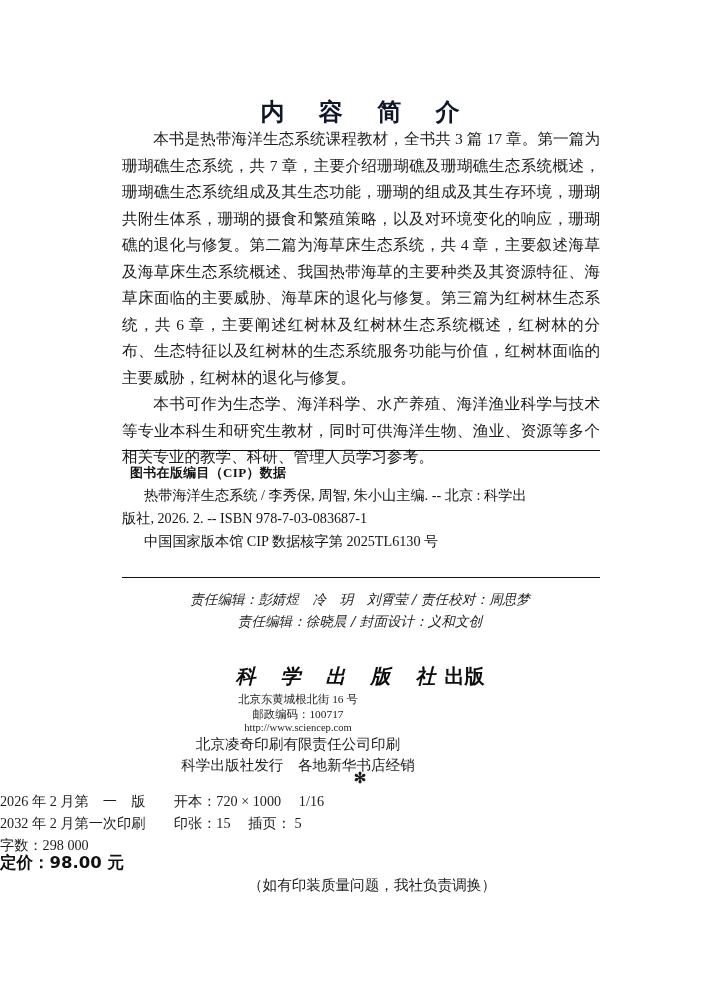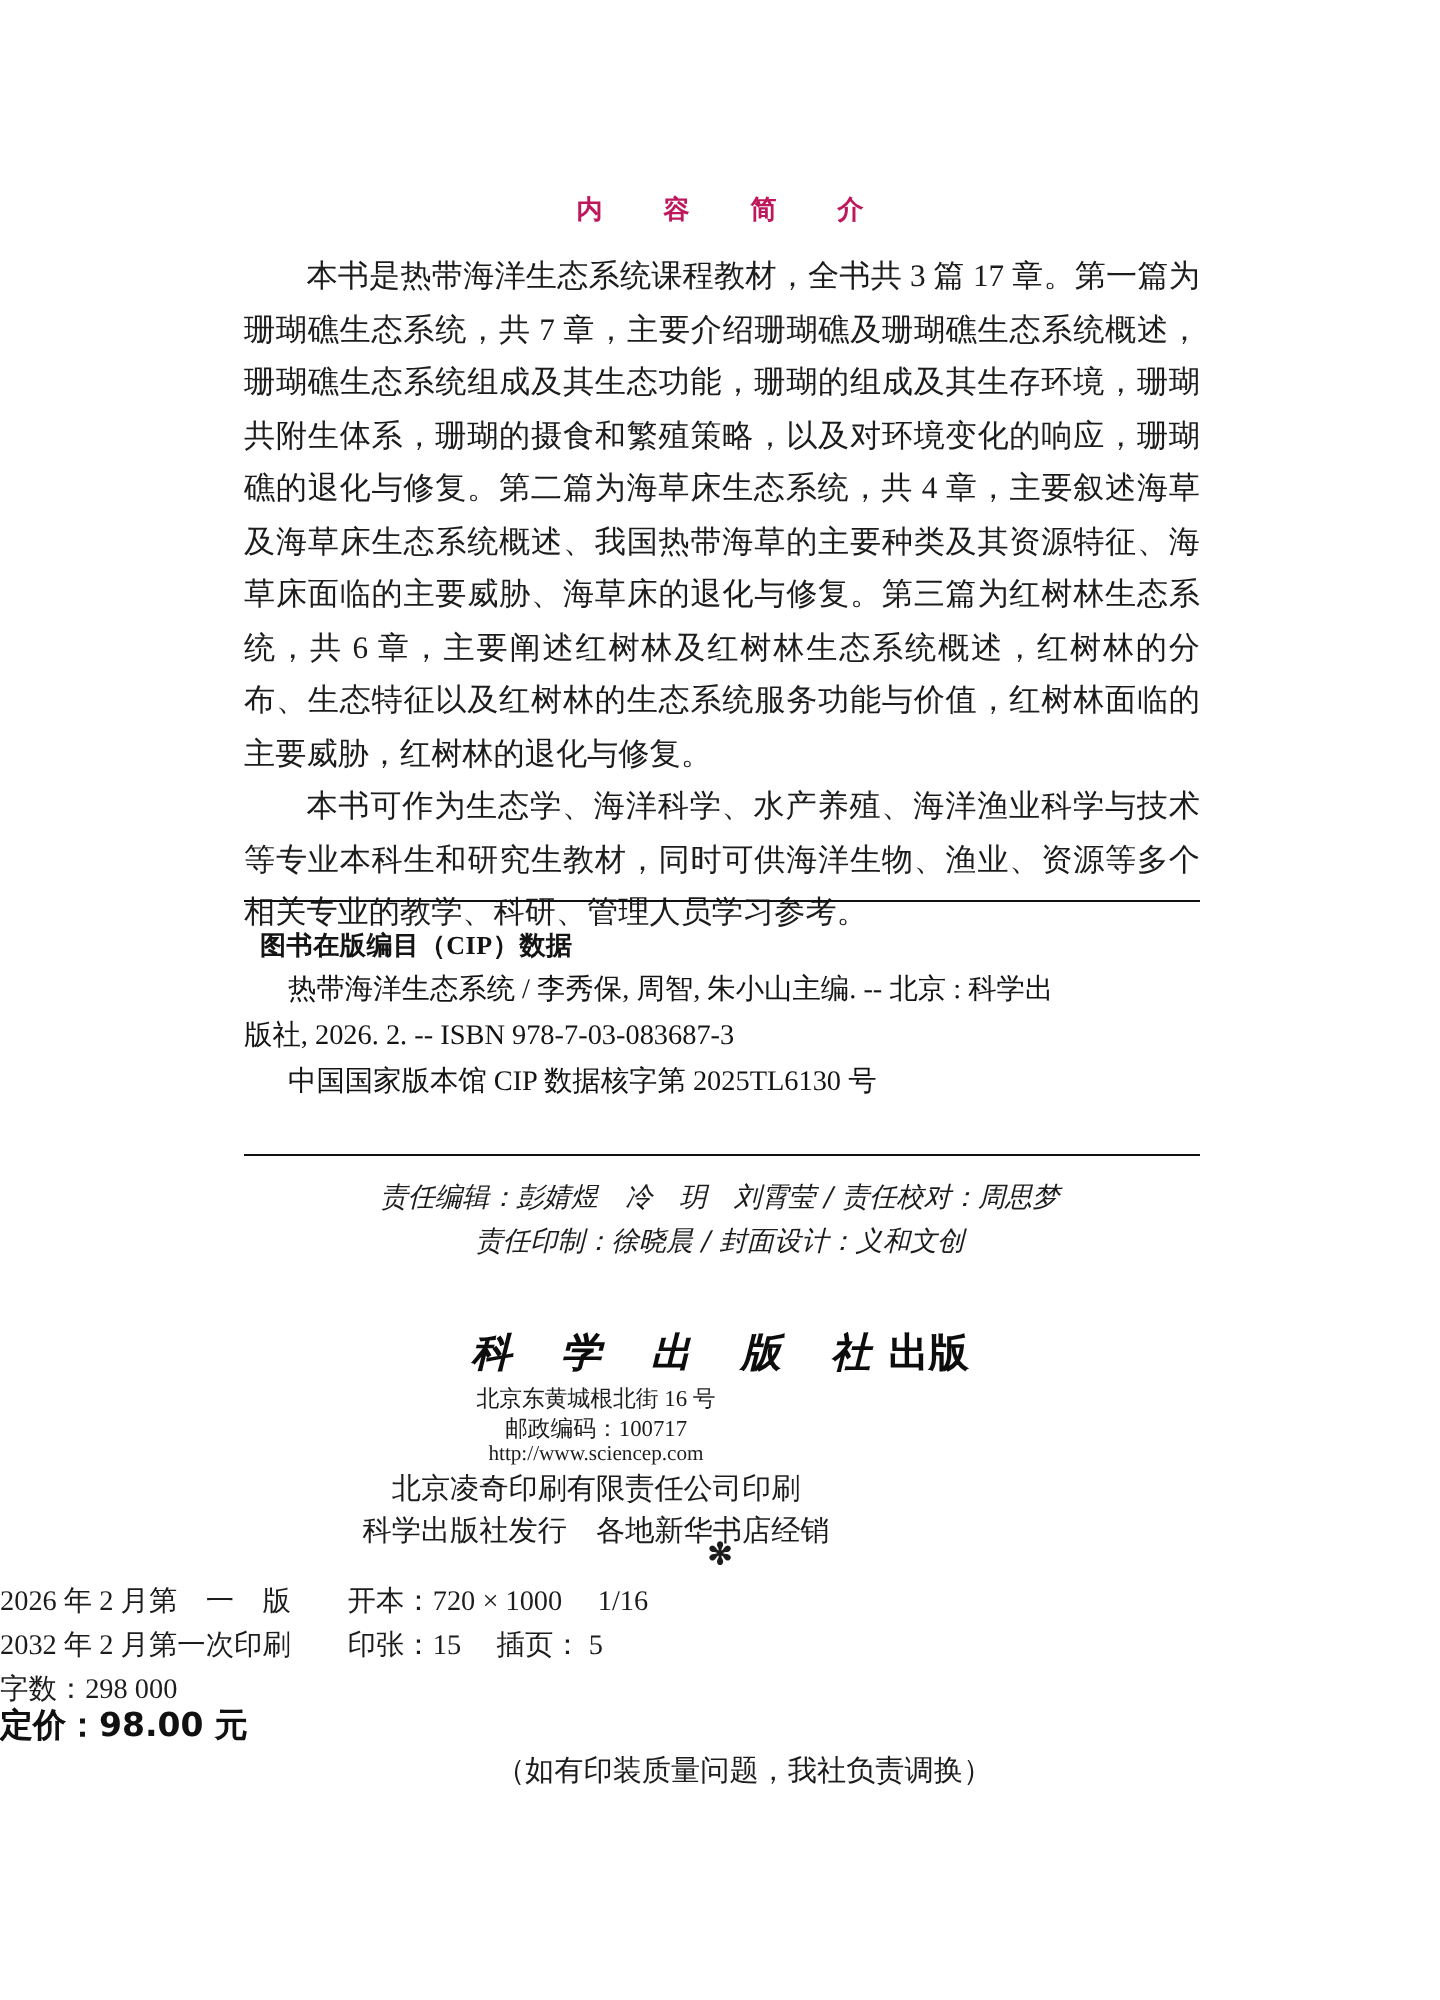--- a/index.html
+++ b/index.html
@@ -24,26 +24,26 @@
     height: 1000px;
   }
 
   
   .abstract-title {
     position: absolute;
     left: 0;
     top: 96px;
     width: 720px;
     text-align: center;
-    font-size: 13px;
+    font-size: 24px;
     font-weight: bold;
     letter-spacing: 13px;
     text-indent: 13px;
     font-family: "DejaVu Sans", "Liberation Sans", sans-serif;
-    color: #be185d;
+    color: #0f172a;
   }
 
   .abstract-body {
     position: absolute;
     left: 122px;
     top: 126px;
     width: 478px;
     font-size: 15.6px;
     line-height: 26.5px;
     text-align: justify;
@@ -198,27 +198,27 @@
     <p>本书是热带海洋生态系统课程教材，全书共 3 篇 17 章。第一篇为珊瑚礁生态系统，共 7 章，主要介绍珊瑚礁及珊瑚礁生态系统概述，珊瑚礁生态系统组成及其生态功能，珊瑚的组成及其生存环境，珊瑚共附生体系，珊瑚的摄食和繁殖策略，以及对环境变化的响应，珊瑚礁的退化与修复。第二篇为海草床生态系统，共 4 章，主要叙述海草及海草床生态系统概述、我国热带海草的主要种类及其资源特征、海草床面临的主要威胁、海草床的退化与修复。第三篇为红树林生态系统，共 6 章，主要阐述红树林及红树林生态系统概述，红树林的分布、生态特征以及红树林的生态系统服务功能与价值，红树林面临的主要威胁，红树林的退化与修复。</p>
     <p>本书可作为生态学、海洋科学、水产养殖、海洋渔业科学与技术等专业本科生和研究生教材，同时可供海洋生物、渔业、资源等多个相关专业的教学、科研、管理人员学习参考。</p>
   </div>
 
   <div class="rule rule-top"></div>
   <div class="rule rule-bot"></div>
 
   <div class="cip">
     <div class="cip-heading">图书在版编目（CIP）数据</div>
     <div class="cip-line cip-indent">热带海洋生态系统 / 李秀保, 周智, 朱小山主编. -- 北京 : 科学出</div>
-    <div class="cip-line">版社, 2026. 2. -- ISBN 978-7-03-083687-3</div>
+    <div class="cip-line">版社, 2026. 2. -- ISBN 978-7-03-083687-1</div>
     <div class="cip-line cip-indent">中国国家版本馆 CIP 数据核字第 2025TL6130 号</div>
   </div>
 
   <div class="credits">
     <div>责任编辑：彭婧煜　冷　玥　刘霄莹 / 责任校对：周思梦</div>
-    <div>责任印制：徐晓晨 / 封面设计：义和文创</div>
+    <div>责任编辑：徐晓晨 / 封面设计：义和文创</div>
   </div>
 
   <div class="publisher">
     <span class="logo-cn">科 学 出 版 社</span><span class="logo-suffix">出版</span>
   </div>
 
   <div class="pub-meta addr">北京东黄城根北街 16 号</div>
   <div class="pub-meta zipcode">邮政编码：100717</div>
   <div class="pub-meta website">http://www.sciencep.com</div>
   <div class="pub-meta printer">北京凌奇印刷有限责任公司印刷</div>

